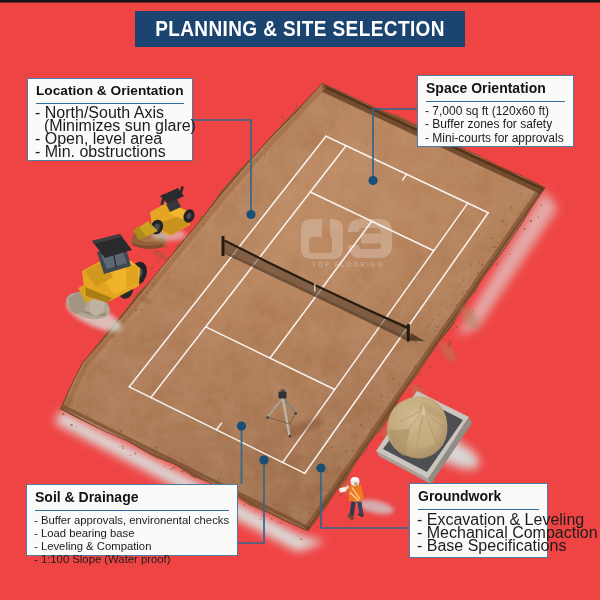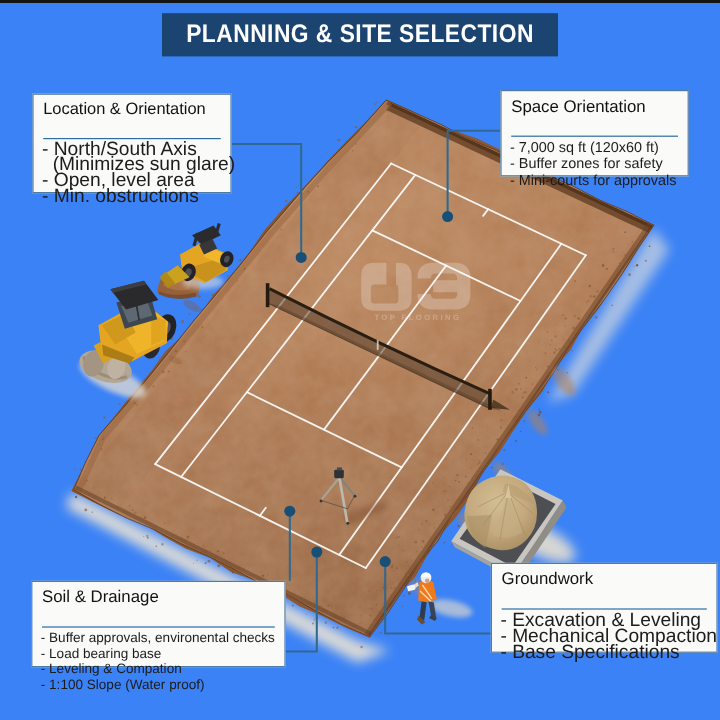--- a/index.html
+++ b/index.html
@@ -1,16 +1,16 @@
 <!DOCTYPE html>
 <html><head><meta charset="utf-8"><style>
 html,body{margin:0;padding:0}
-#wrap{position:relative;width:600px;height:600px;background:#3b82f6;overflow:hidden;font-family:"Liberation Sans",sans-serif}
+#wrap{position:relative;width:600px;height:600px;background:#ef4444;overflow:hidden;font-family:"Liberation Sans",sans-serif}
 .box{position:absolute;background:#fafaf9;border:1.5px solid #4d7ba4;box-sizing:border-box;z-index:5}
-.box h3{margin:4px 8px 0 8px;font-size:14px;font-weight:normal;color:#121212;letter-spacing:0;border-bottom:1.6px solid #2d6da4;padding-bottom:17px;white-space:nowrap}
+.box h3{margin:4px 8px 0 8px;font-size:14px;font-weight:bold;color:#121212;letter-spacing:0;border-bottom:1.6px solid #2d6da4;padding-bottom:5px;white-space:nowrap}
 .box ul{margin:3px 4px 0 7px;padding:0;list-style:none;color:#1c1c1c;white-space:nowrap}
 </style></head><body>
 <div id="wrap">
 <svg width="600" height="600" viewBox="0 0 600 600" style="position:absolute;left:0;top:0">
 <defs>
 <filter id="soft" x="-30%" y="-30%" width="160%" height="160%">
           <feGaussianBlur stdDeviation="5"></feGaussianBlur>
         </filter>
 <filter id="soft2" x="-50%" y="-50%" width="200%" height="200%">
           <feGaussianBlur stdDeviation="2.2"></feGaussianBlur>
@@ -676,20 +676,20 @@
 <div class="box" style="left:26px;top:484px;width:212px;height:72px">
 <h3>Soil &amp; Drainage</h3>
 <ul style="font-size:11.3px;line-height:13.05px">
         <li>- Buffer approvals, environental checks</li>
         <li>- Load bearing base</li>
         <li>- Leveling &amp; Compation</li>
         <li>- 1:100 Slope (Water proof)</li>
       </ul>
 </div>
 
-<div class="box" style="left:409px;top:469px;width:189px;height:75px">
+<div class="box" style="left:409px;top:483px;width:139px;height:75px">
 <h3>Groundwork</h3>
 <ul style="font-size:16px;line-height:13.1px">
         <li>- Excavation &amp; Leveling</li>
         <li>- Mechanical Compaction</li>
         <li>- Base Specifications</li>
       </ul>
 </div>
 </div>
 </body></html>

